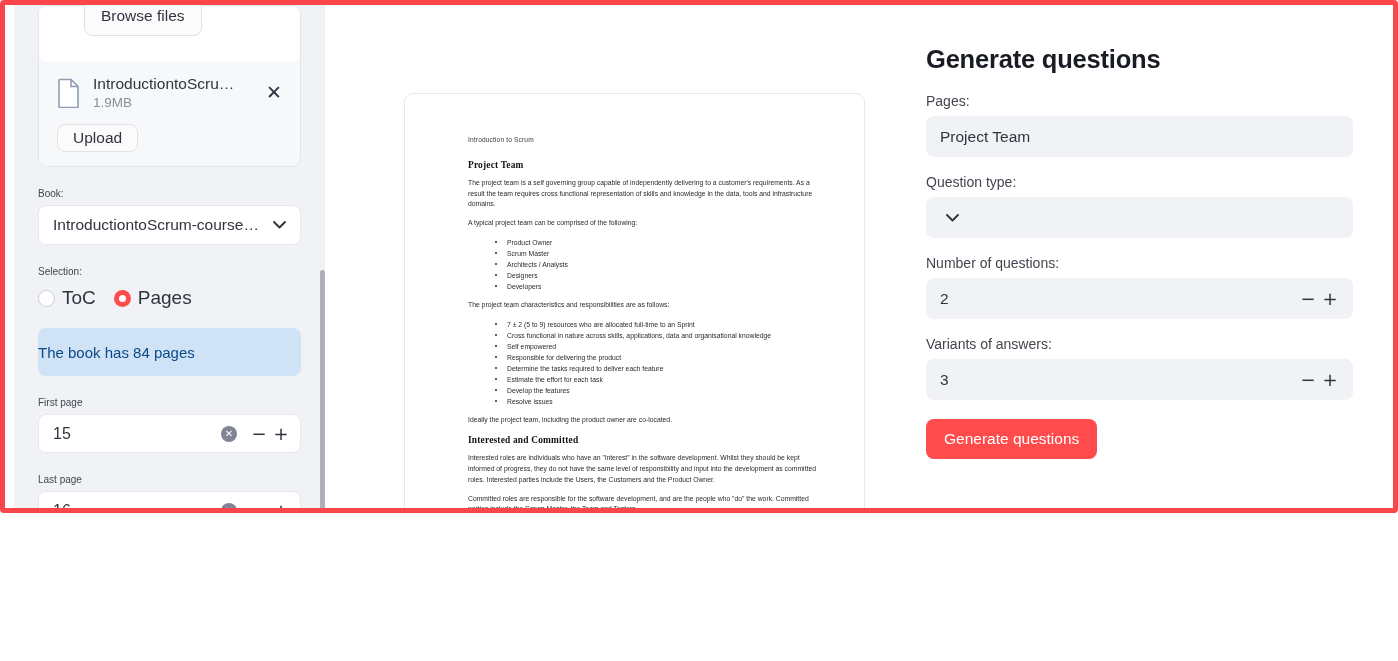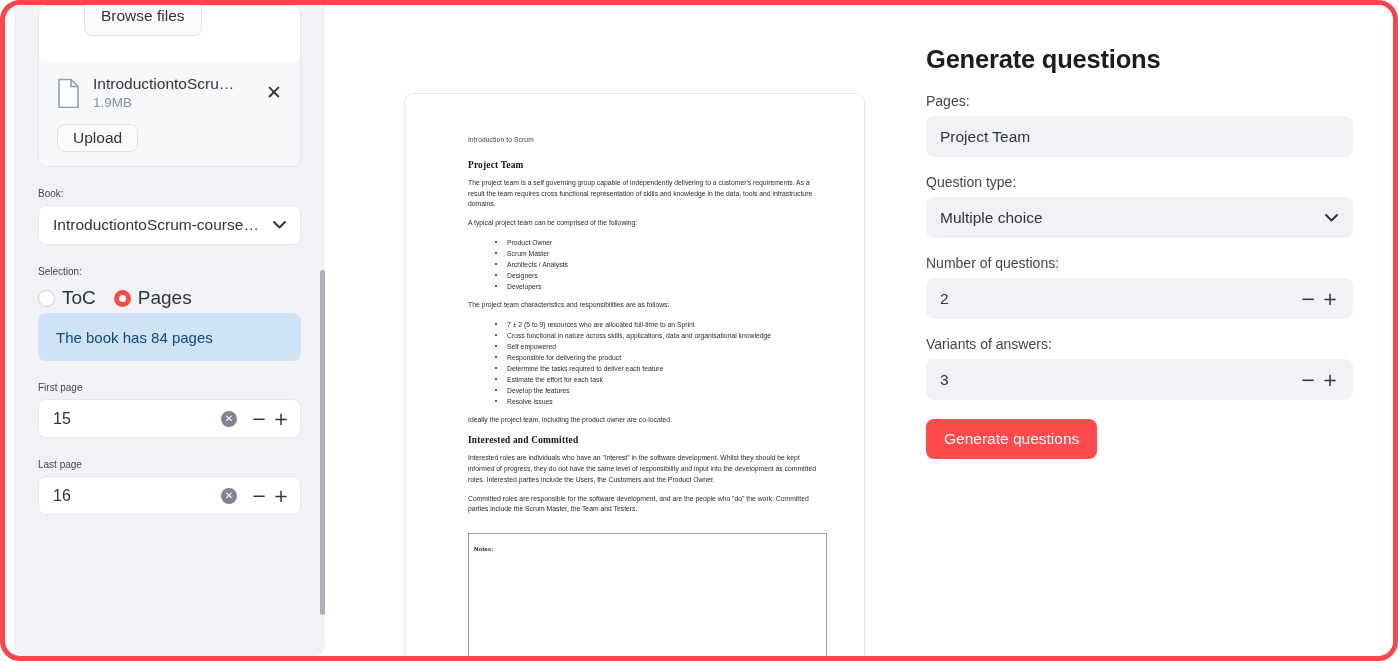--- a/index.html
+++ b/index.html
@@ -8,24 +8,24 @@
     width: 1398px;
     height: 661px;
     overflow: hidden;
     font-family: "Liberation Sans", sans-serif;
     background: #ffffff;
   }
 
   #app-frame {
     position: relative;
     width: 1398px;
-    height: 661px;
+    height: 513px;
     background: #ffffff;
     border: 5px solid #f9464b;
-    border-radius: 20px;
+    border-radius: 4px;
     overflow: hidden;
   }
 
   
   #sidebar {
     position: absolute;
     left: 9px;
     top: -46px;
     width: 311px;
     height: 697px;
@@ -167,26 +167,26 @@
     content: "";
     position: absolute;
     left: 5px; top: 5px;
     width: 7px; height: 7px;
     border-radius: 50%;
     background: #ffffff;
   }
   .radio-label { font-size: 19px; color: #31333f; }
 
   .info-banner {
+    margin-top: 15px;
     background: #cfe2f6;
     border-radius: 8px;
     height: 48px;
     display: flex;
     align-items: center;
-    padding-left: 18px;
     font-size: 15px;
     color: #0b4a87;
   }
 
   .num-field {
     position: relative;
     background: #ffffff;
     border: 1px solid #e6e8ee;
     border-radius: 8px;
     height: 39px;
@@ -506,21 +506,20 @@
   </div>
 
   <div id="right">
     <div id="gen-title">Generate questions</div>
 
     <div class="r-label">Pages:</div>
     <div class="r-input">Project Team</div>
 
     <div class="r-label">Question type:</div>
     <div class="r-select">
-      <span class="select-value">Multiple choice</span>
       <span class="chev">
         <svg width="13" height="8" viewBox="0 0 13 8" fill="none">
           <path d="M1 1l5.5 5.5L12 1" stroke="#31333f" stroke-width="1.9" stroke-linecap="round" stroke-linejoin="round"></path>
         </svg>
       </span>
     </div>
 
     <div class="r-label">Number of questions:</div>
     <div class="r-num">
       <span class="num-value">2</span>

